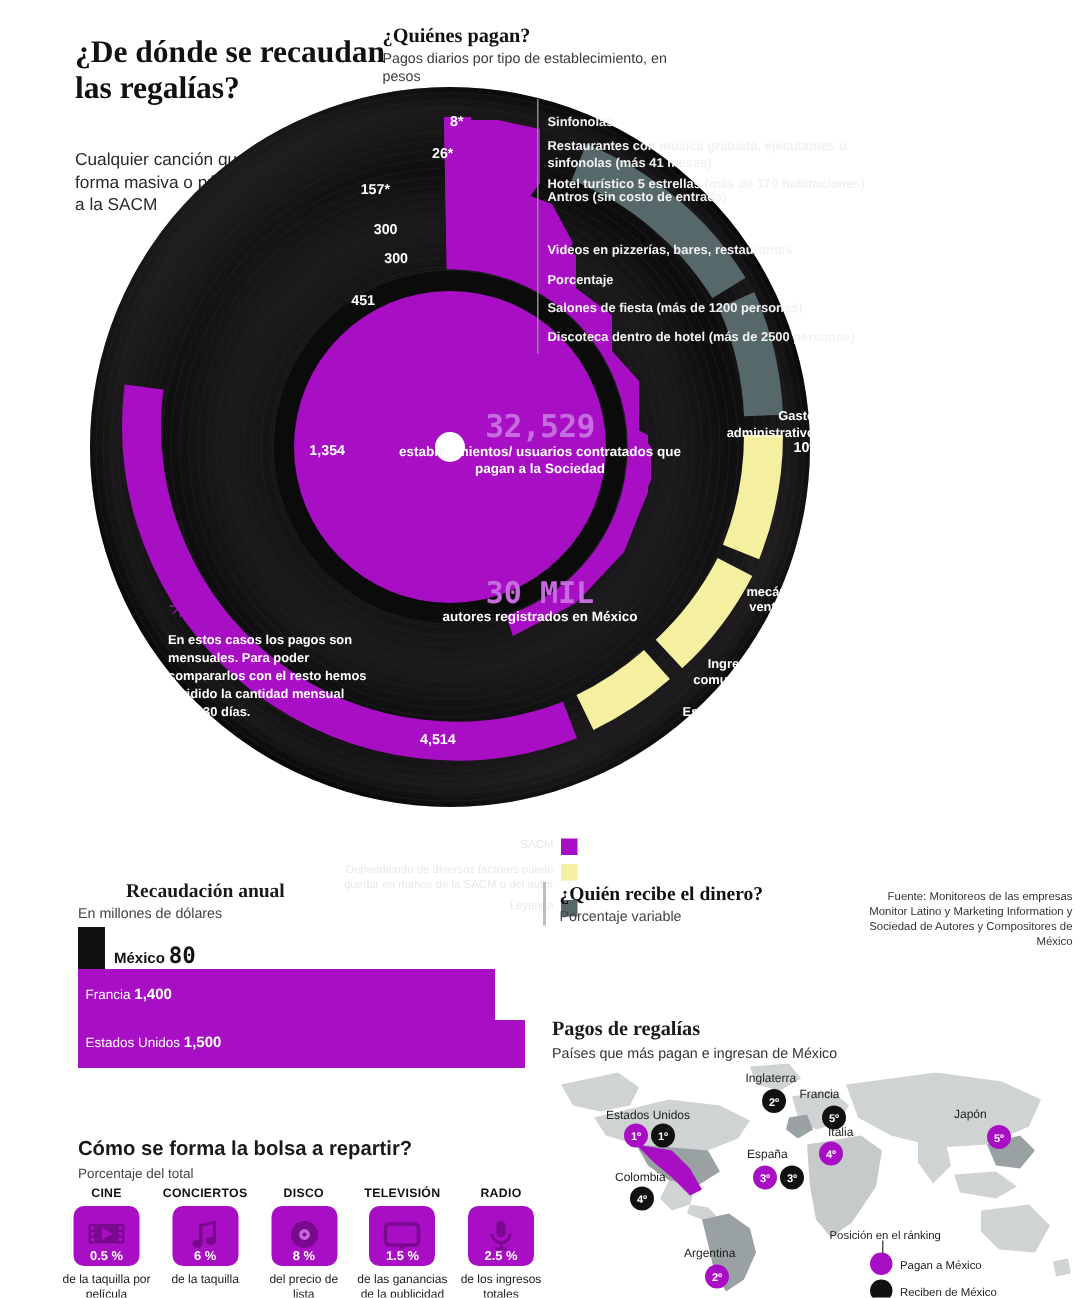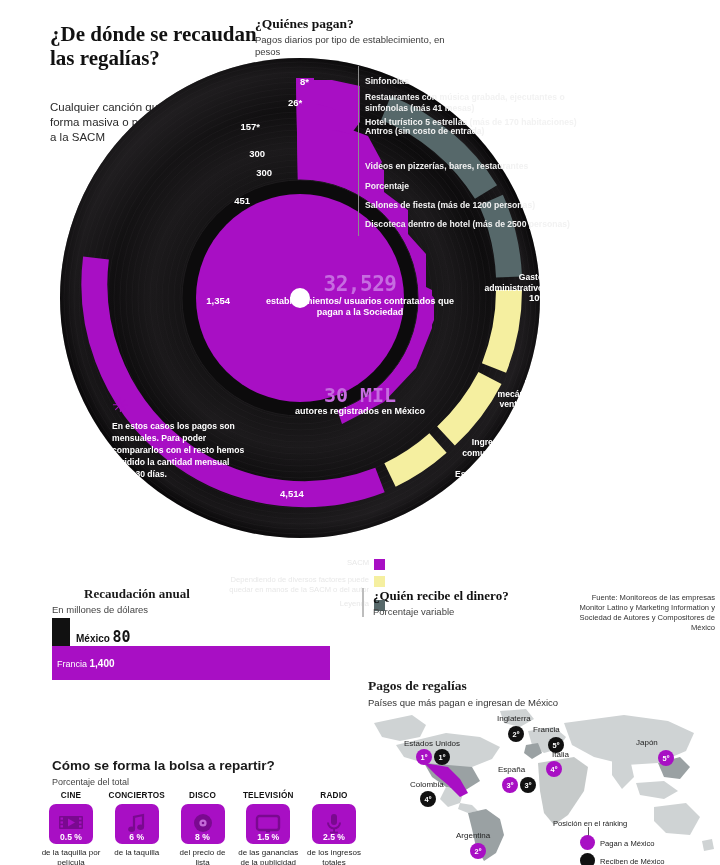--- a/index.html
+++ b/index.html
@@ -338,20 +338,27 @@
       <span style="font-family:'DejaVu Sans Mono',monospace;font-size:15px;font-weight:bold;">80</span>
     </div>
   </div>
   <div class="rb" style="height:34px">
     <div class="bar" style="width:278px;background:#A80FC4"></div>
     <div class="lab inside" style="left:5px;top:12px">
       <span>Francia</span>
       <b>1,400</b>
     </div>
   </div>
+  <div class="rb" style="height:32px">
+    <div class="bar" style="width:298px;background:#A80FC4"></div>
+    <div class="lab inside" style="left:5px;top:10px">
+      <span>Estados Unidos</span>
+      <b>1,500</b>
+    </div>
+  </div>
 </div>
 
 <div class="abs" id="bolsa-t">Cómo se forma la bolsa a repartir?</div>
 <div class="abs" id="bolsa-s">Porcentaje del total</div>
 <div class="abs" id="bolsa">
 
   <div class="bcell">
     <div class="cap">CINE</div>
     <div class="tile">
       <svg width="26" height="20" viewBox="0 0 26 20">

